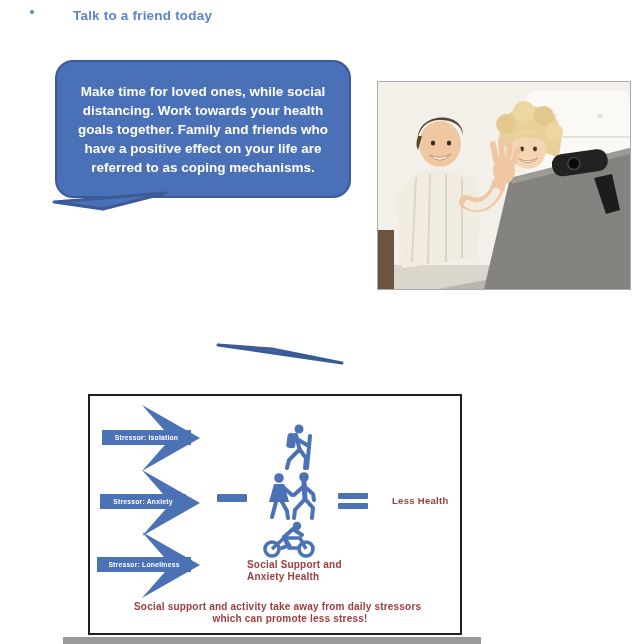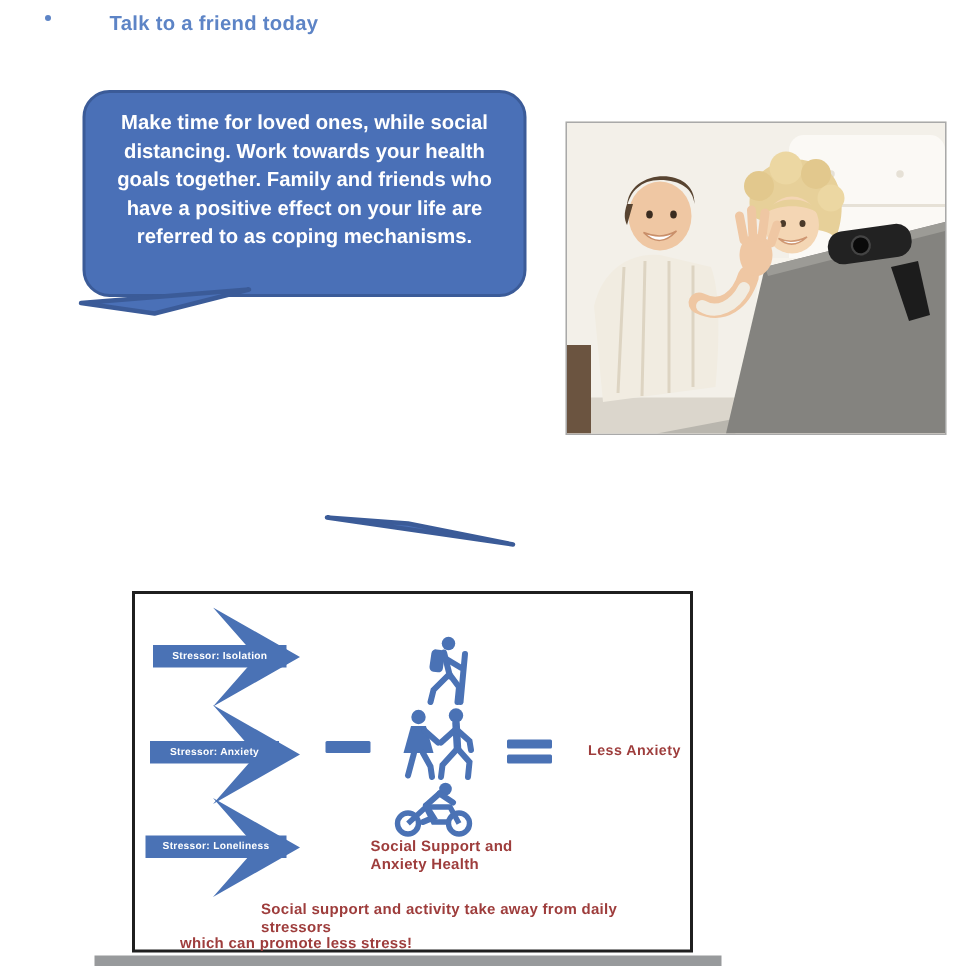--- a/index.html
+++ b/index.html
@@ -16,21 +16,21 @@
     font-size:13.5px;font-weight:bold;color:#5d84c6;letter-spacing:.2px;
   }
   .stray-dot{position:absolute;left:30px;top:10px;width:4px;height:4px;border-radius:2px;background:#5d84c6;}
 
   
   .bubble{
     position:absolute;left:55px;width:296px;
     background:#4a70b7;border:2.5px solid #3b5b98;border-radius:18px;
     color:#ffffff;font-size:13.5px;line-height:19px;font-weight:bold;
     text-align:center;box-sizing:border-box;
-    display:flex;justify-content:center;
+    display:flex;align-items:center;justify-content:center;
     padding:10px 16px;
   }
   .bubble-1{top:60px;height:138px;}
   .bubble-2{top:218px;height:131px;}
   .tail{position:absolute;}
 
   
   .photo{
     position:absolute;left:377px;top:81px;width:252px;height:207px;
     border:1px solid #a9a9a9;background:#f4f1ea;box-sizing:content-box;
@@ -60,22 +60,22 @@
 
   .picto{position:absolute;}
   .picto-hiker{left:276px;top:424px;}
   .picto-couple{left:264px;top:472px;}
   .picto-cyclist{left:262px;top:521px;}
 
   .maroon{color:#9e3d3c;font-weight:bold;}
   .support-label{position:absolute;left:247px;top:559px;font-size:10px;line-height:11.5px;letter-spacing:.2px;}
   .result-label{position:absolute;left:392px;top:495px;font-size:9.5px;letter-spacing:.3px;white-space:nowrap;}
   .caption{position:absolute;left:98px;top:601px;width:362px;font-size:10px;line-height:11.5px;letter-spacing:.2px;}
-  .caption .l1{margin-left:76px;}
-  .caption .l2{margin-left:22px;}
+  .caption .l1{margin-left:36px;}
+  .caption .l2{margin-left:22px;text-align:center;}
 
   .next-section-edge{position:absolute;left:63px;top:637px;width:418px;height:7px;background:#989a9c;}
 </style>
 </head>
 <body>
 
 <div class="page">
 
   <span class="stray-dot"></span>
   <div class="page-title">Talk to a friend today</div>
@@ -211,21 +211,21 @@
   <div class="equals">
     <div class="bar"></div>
     <div class="bar"></div>
   </div>
 
   <div class="support-label maroon">
     <div>Social Support and</div>
     <div>Anxiety Health</div>
   </div>
 
-  <div class="result-label maroon">Less Anxiety</div>
+  <div class="result-label maroon">Less Health</div>
 
   <div class="caption maroon">
     <div class="l1">Social support and activity take away from daily stressors</div>
     <div class="l2">which can promote less stress!</div>
   </div>
 
   <div class="next-section-edge"></div>
 
 </div>
 

